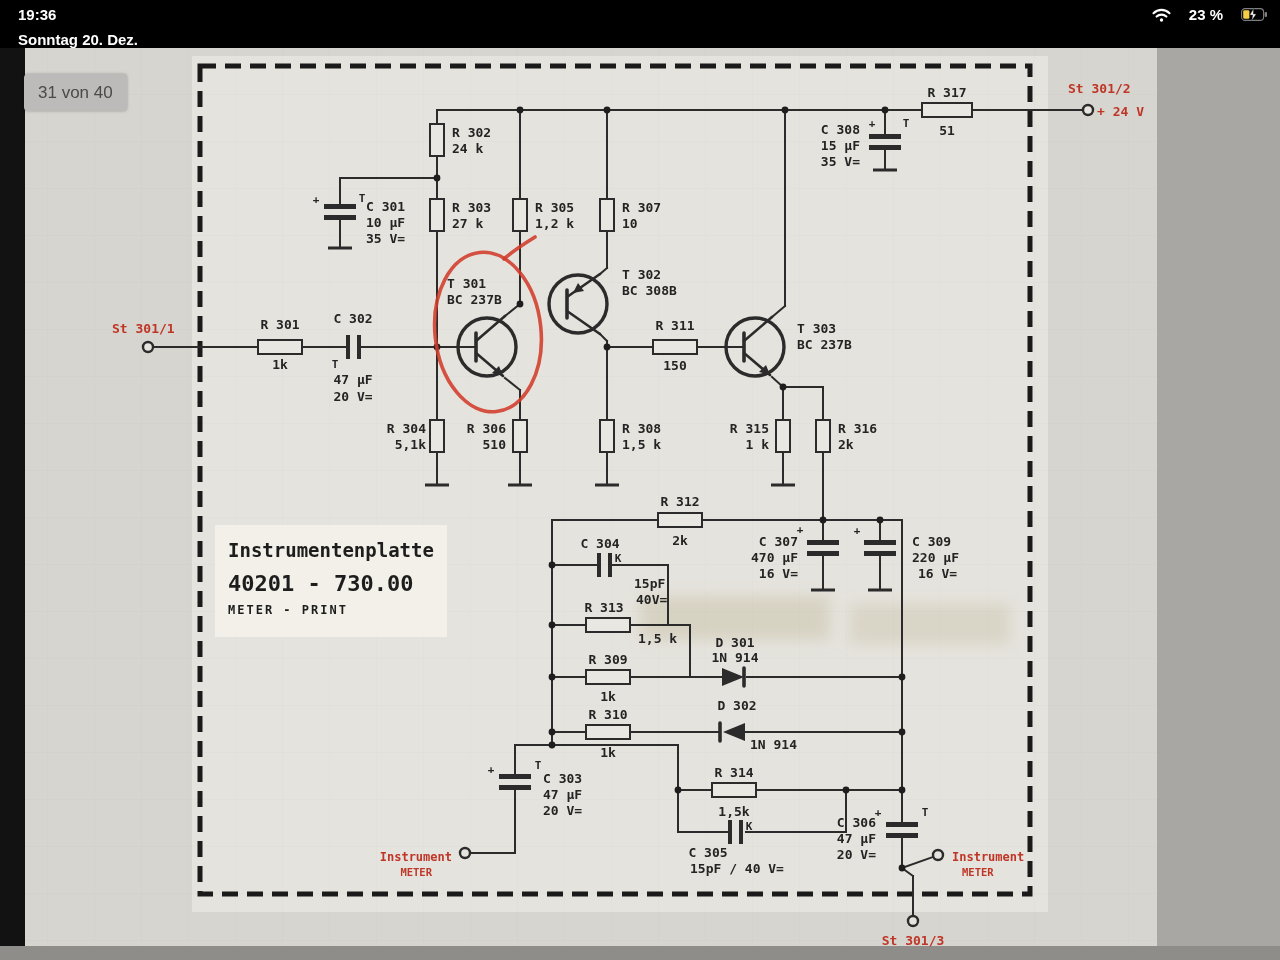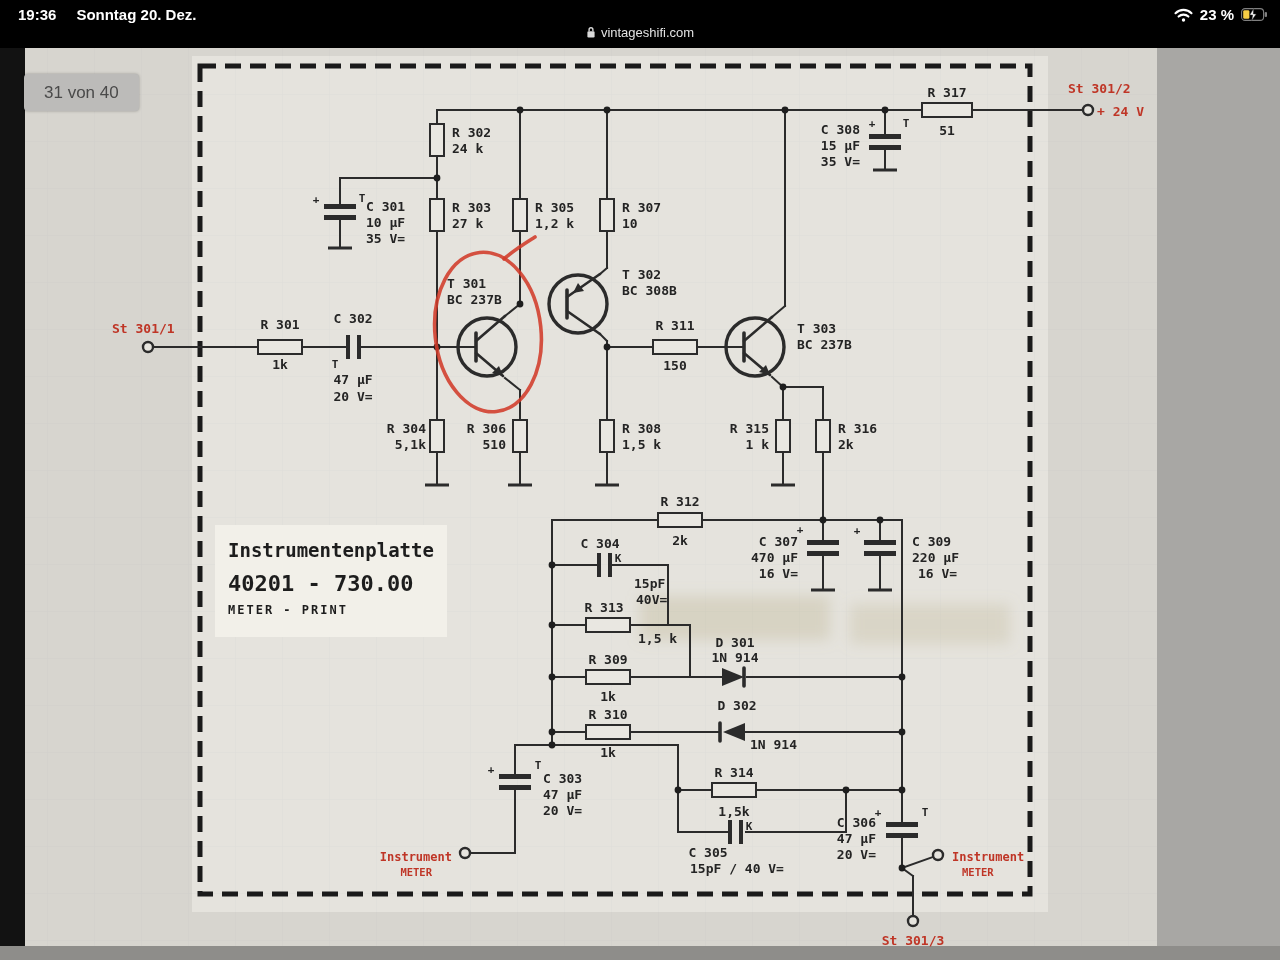--- a/index.html
+++ b/index.html
@@ -1,27 +1,27 @@
 <!DOCTYPE html>
 <html><head>
 <meta charset="utf-8">
 <style>
   html,body{margin:0;padding:0;}
   body{width:1280px;height:960px;background:#000;font-family:"Liberation Sans",sans-serif;position:relative;overflow:hidden;}
 
   
   .status-bar{position:absolute;top:0;left:0;width:1280px;height:48px;background:#000;color:#fff;z-index:10;}
-  .sb-left{position:absolute;left:18px;top:6px;display:flex;gap:20px;font-size:15px;}
+  .sb-left{position:absolute;left:18px;top:6px;display:flex;gap:8px;font-size:15px;flex-direction:column;}
   .sb-time{font-weight:700;}
   .sb-date{font-weight:700;}
   .sb-center{position:absolute;left:0;right:0;top:25px;display:flex;justify-content:center;align-items:center;gap:5px;font-size:13px;color:#e3e3e3;}
-  .sb-right{position:absolute;right:12px;top:6px;display:flex;align-items:center;gap:7px;font-size:15px;font-weight:600;}
+  .sb-right{position:absolute;right:12px;top:6px;display:flex;align-items:center;gap:18px;font-size:15px;font-weight:600;}
 
   
-  .badge{position:absolute;left:24px;top:74px;background:#bcbbb9;color:#4a4a4a;font-size:17px;line-height:1;padding:10px 20px;border-radius:4px;z-index:5;box-shadow:0 0 3px rgba(0,0,0,.3);}
+  .badge{position:absolute;left:24px;top:74px;background:#bcbbb9;color:#4a4a4a;font-size:17px;line-height:1;padding:10px 14px;border-radius:4px;z-index:5;box-shadow:0 0 3px rgba(0,0,0,.3);}
 
   svg.scene{position:absolute;top:0;left:0;}
 
   
   .wire{stroke:#2b2b2b;stroke-width:2;fill:none;stroke-linecap:square;}
   .lead{stroke:#2b2b2b;stroke-width:2.6;fill:none;stroke-linecap:round;}
   .gnd{stroke:#2b2b2b;stroke-width:3.2;fill:none;}
   .frame{fill:none;stroke:#1a1a1a;stroke-width:5;stroke-dasharray:16 9;}
   .sym{fill:#e9e7e1;stroke:#2b2b2b;stroke-width:2;}
   .fillink{fill:#2b2b2b;}
@@ -329,27 +329,20 @@
     <ellipse class="ann" cx="488" cy="332" rx="53" ry="80" transform="rotate(-6 488 332)"></ellipse>
     <path class="ann" d="M504 259 C514 250 524 244 535 237"></path>
   </g>
 </svg>
 
 <div class="status-bar">
   <div class="sb-left">
     <span class="sb-time">19:36</span>
     <span class="sb-date">Sonntag 20. Dez.</span>
   </div>
-  <div class="sb-center">
-    <svg width="10" height="13" viewBox="0 0 10 13">
-      <path d="M3.1 5.2 V3.6 a1.9 1.9 0 0 1 3.8 0 V5.2" stroke="#d9d9d9" stroke-width="1.4" fill="none"></path>
-      <rect x="1.4" y="5.2" width="7.2" height="6.2" rx="1.2" fill="#d9d9d9"></rect>
-    </svg>
-    <span>vintageshifi.com</span>
-  </div>
   <div class="sb-right">
     <svg width="19" height="14" viewBox="0 0 19 14">
       <path d="M1.5 5.2 A11.3 11.3 0 0 1 17.5 5.2" stroke="#fff" stroke-width="2.1" fill="none" stroke-linecap="round"></path>
       <path d="M4.6 8.6 A7 7 0 0 1 14.4 8.6" stroke="#fff" stroke-width="2.1" fill="none" stroke-linecap="round"></path>
       <circle cx="9.5" cy="12" r="1.7" fill="#fff"></circle>
     </svg>
     <span>23 %</span>
     <svg width="27" height="13" viewBox="0 0 27 13">
       <rect x="0.6" y="0.6" width="22" height="11.8" rx="3.5" stroke="rgba(255,255,255,0.5)" fill="none" stroke-width="1.1"></rect>
       <rect x="23.7" y="4" width="2.3" height="5" rx="1.1" fill="rgba(255,255,255,0.5)"></rect>

